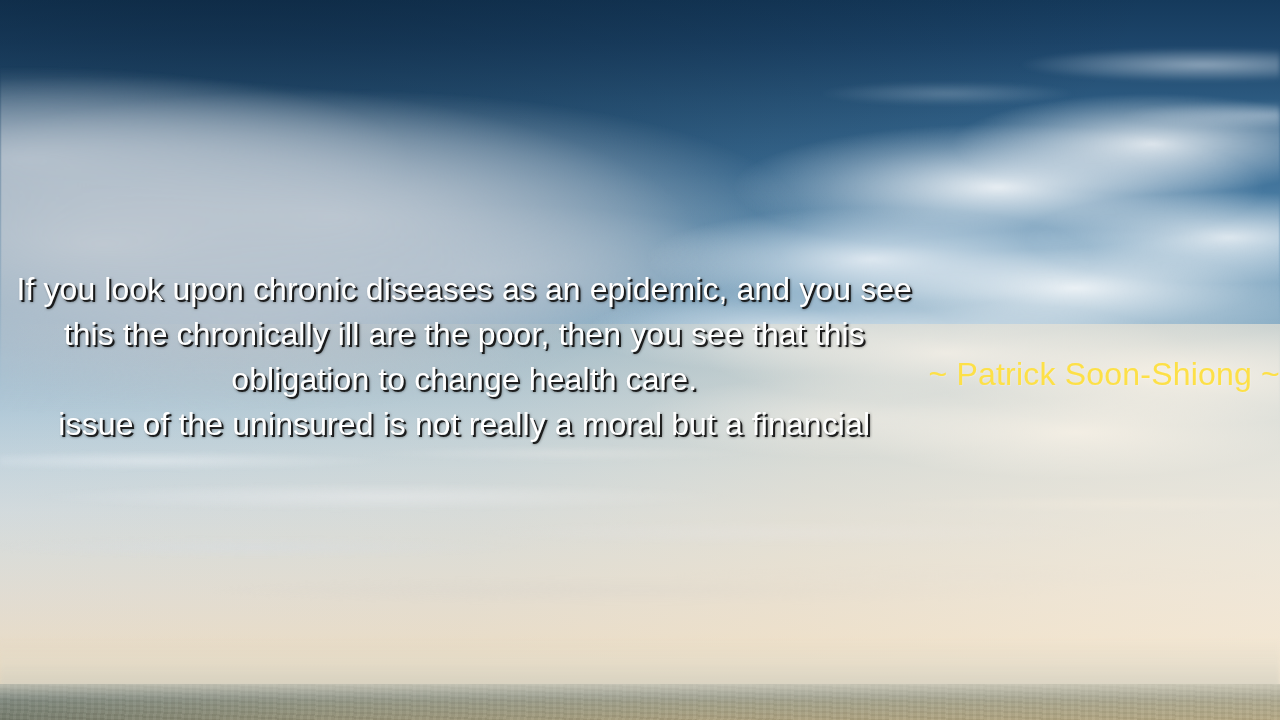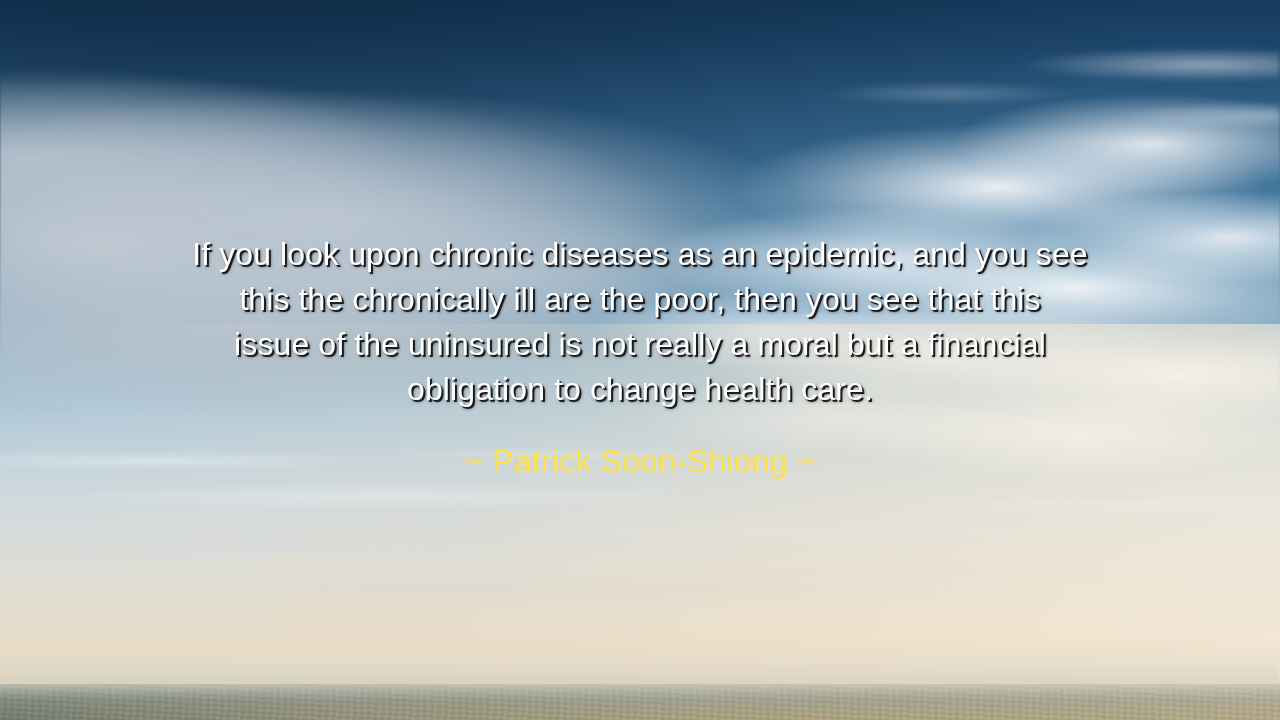--- a/index.html
+++ b/index.html
@@ -202,21 +202,20 @@
   }
 
   
   .content {
     position: absolute;
     left: 0;
     right: 0;
     top: 0;
     bottom: 0;
     display: flex;
-    flex-direction: column;
     align-items: center;
     justify-content: center;
     text-align: center;
   }
   .quote-block {
     width: 1100px;
     margin: 0 auto;
     margin-top: -6px;
   }
   .quote-line {
@@ -260,21 +259,21 @@
   <div class="land"></div>
   <div class="land-tint"></div>
   <div class="land-texture"></div>
   <div class="land-haze"></div>
 
   <div class="content">
 
     <div class="quote-block">
       <div class="quote-line">If you look upon chronic diseases as an epidemic, and you see</div>
       <div class="quote-line">this the chronically ill are the poor, then you see that this</div>
+      <div class="quote-line">obligation to change health care.</div>
       <div class="quote-line">issue of the uninsured is not really a moral but a financial</div>
-      <div class="quote-line">obligation to change health care.</div>
     </div>
 
     <div class="attribution">~ Patrick Soon-Shiong ~</div>
 
   </div>
 
 </div>
 
 </body></html>

